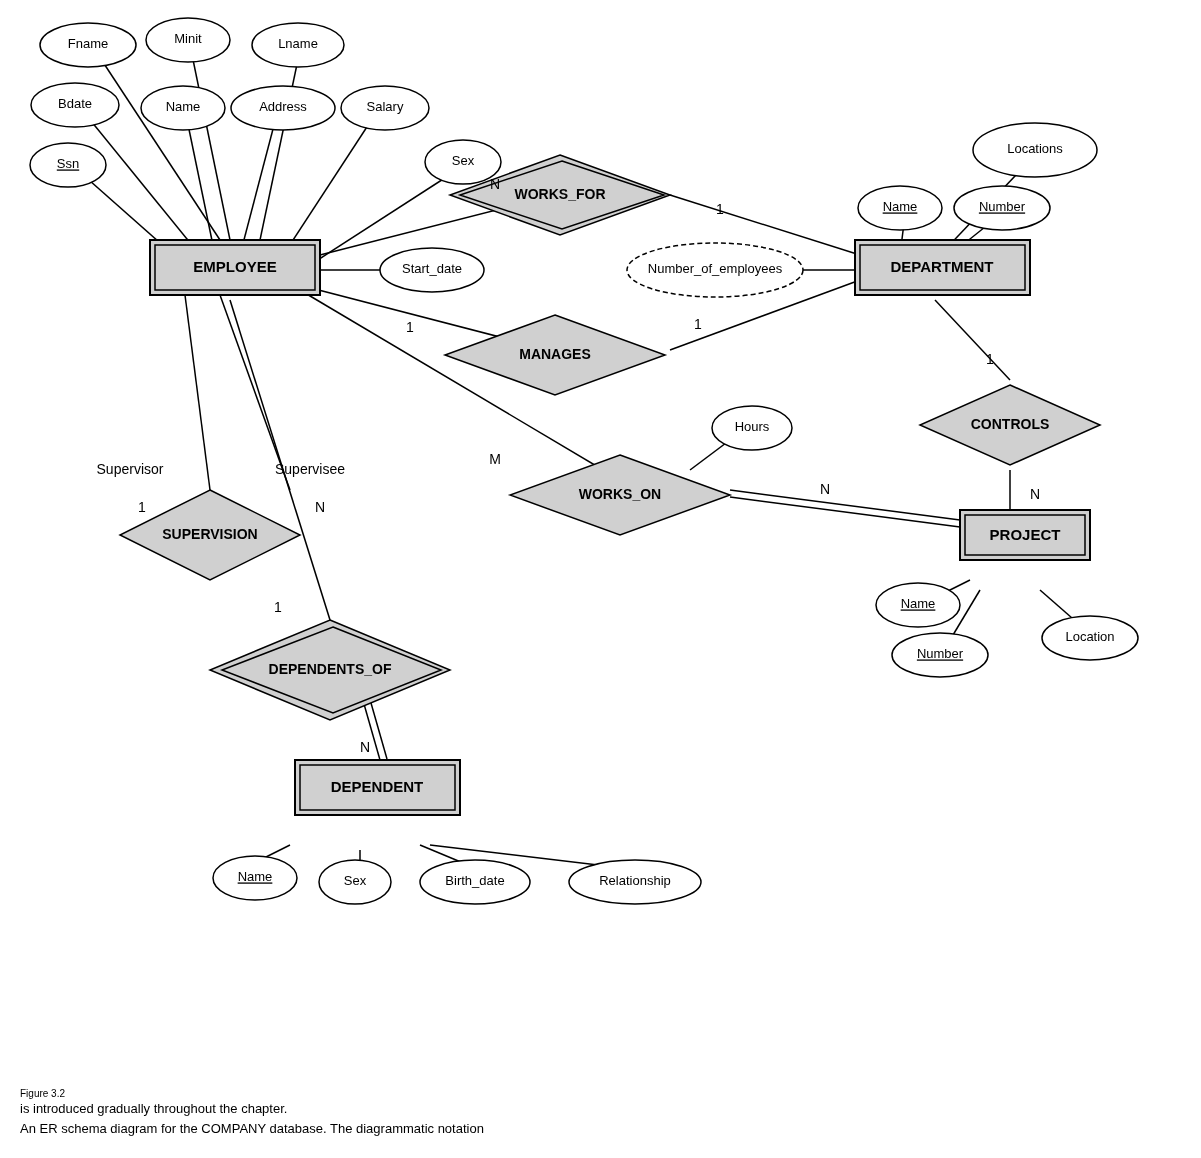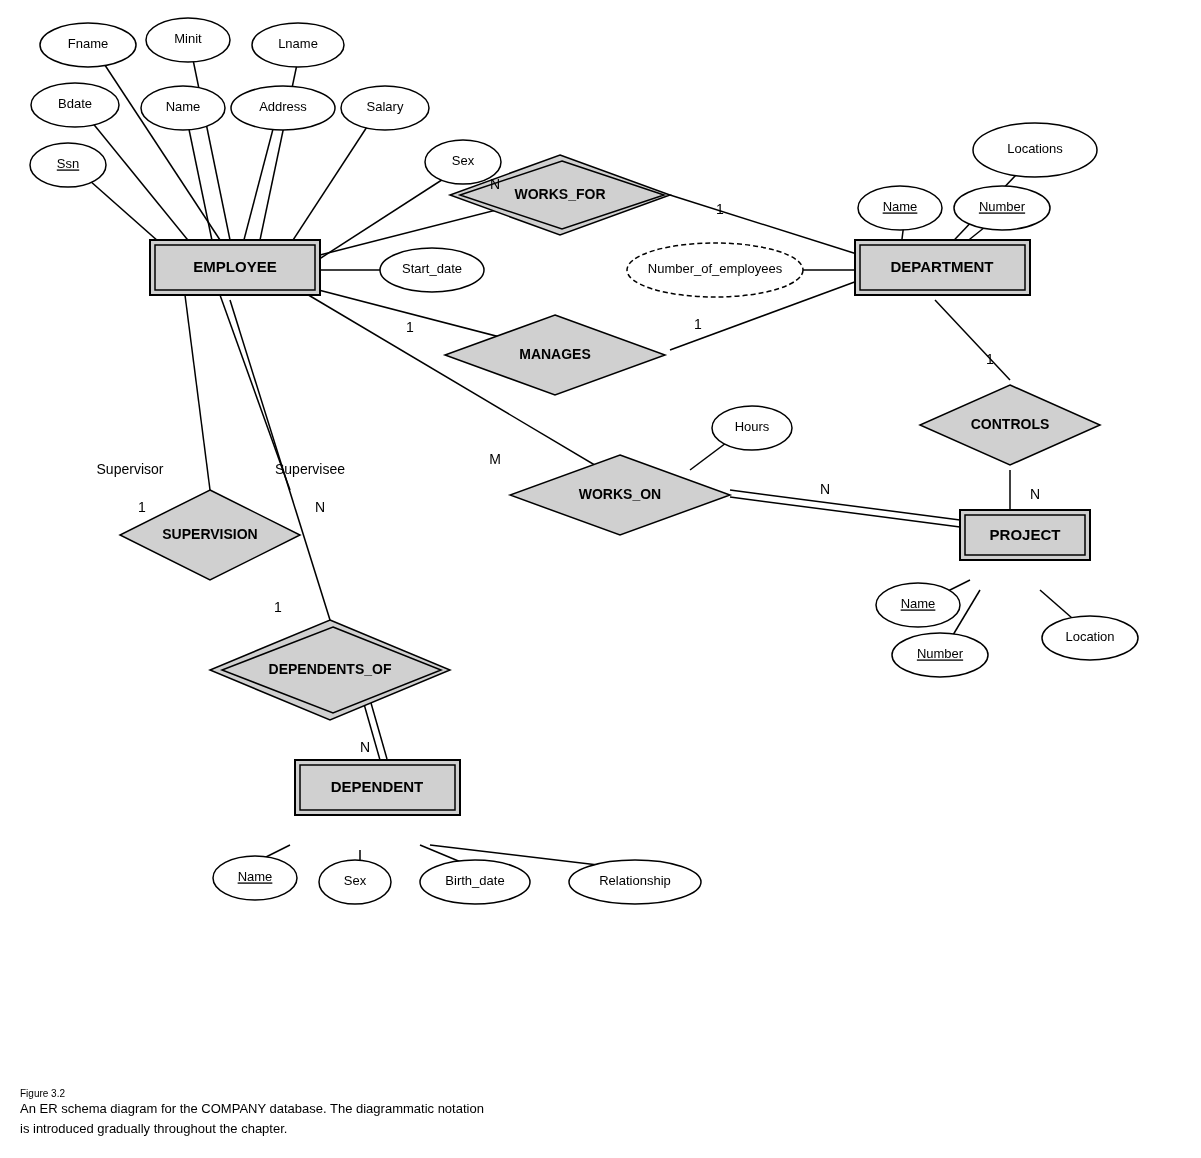--- a/index.html
+++ b/index.html
@@ -249,15 +249,15 @@
     <text x="320" y="508" class="card-text">N</text>
 
     <text x="278" y="608" class="card-text">1</text>
     <text x="365" y="748" class="card-text">N</text>
 
   </svg>
 </div>
 
 <div class="caption" style="position:absolute;bottom:20px;left:20px;">
   <div class="caption-title">Figure 3.2</div>
+  <div class="caption-text">is introduced gradually throughout the chapter.</div>
   <div class="caption-text">An ER schema diagram for the COMPANY database. The diagrammatic notation</div>
-  <div class="caption-text">is introduced gradually throughout the chapter.</div>
 </div>
 
 </body></html>

